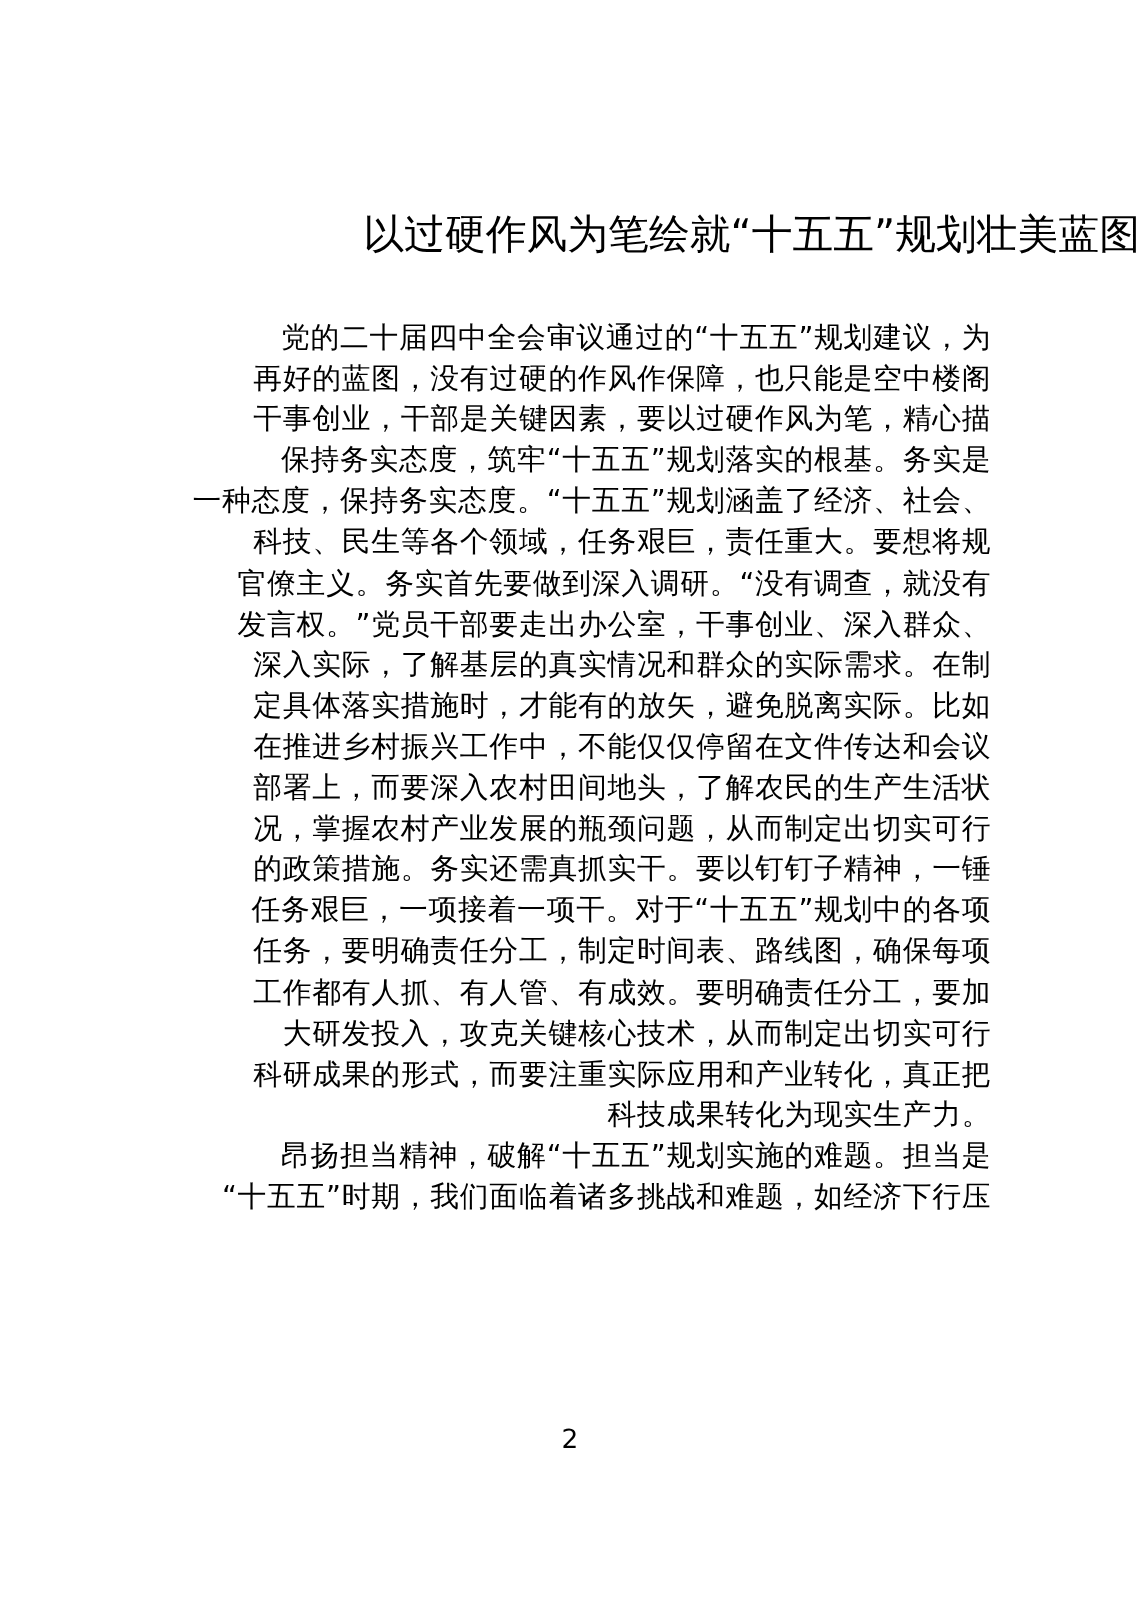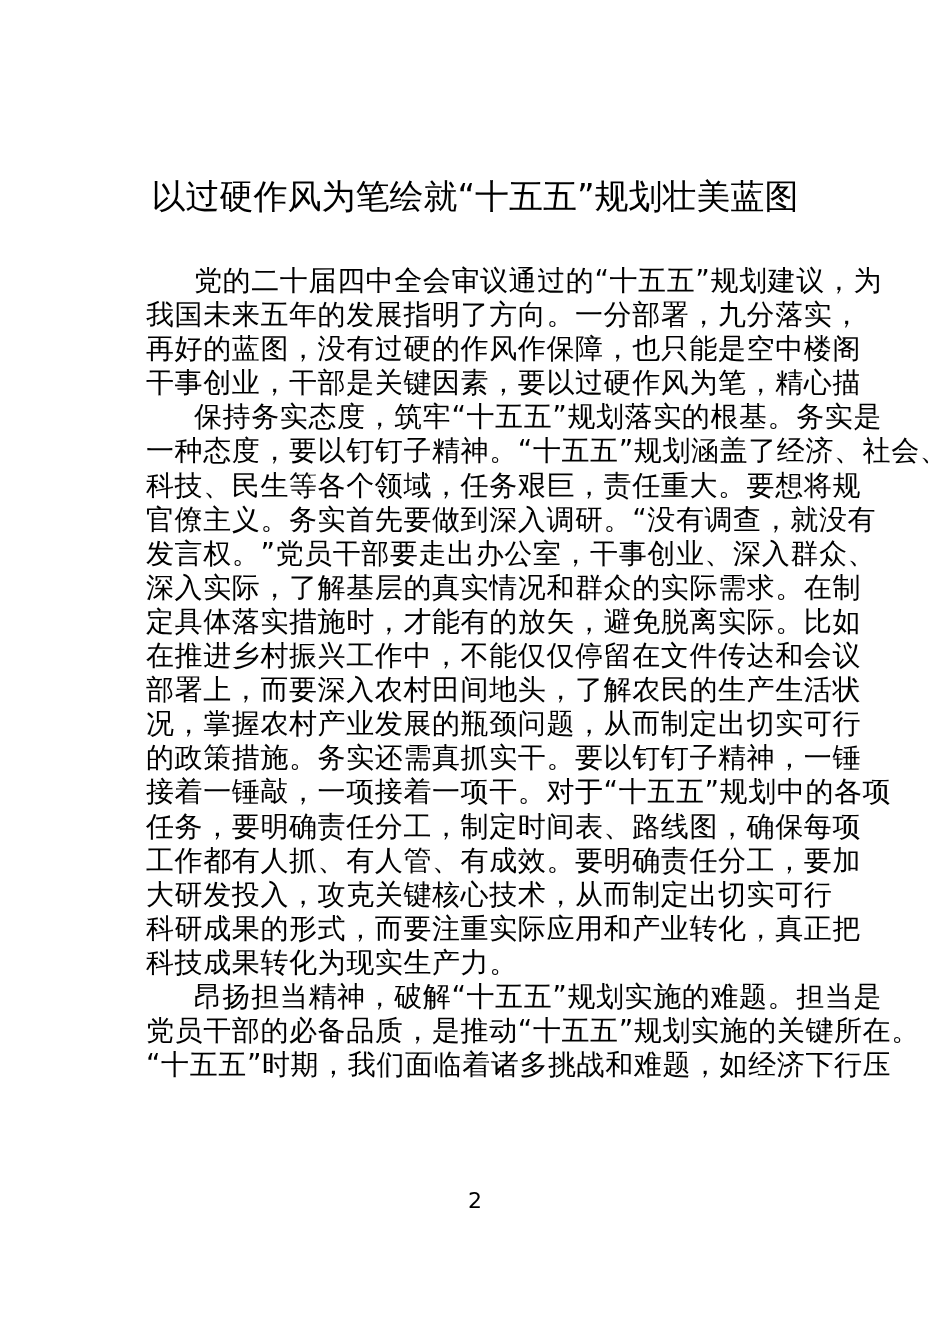--- a/index.html
+++ b/index.html
@@ -1,51 +1,49 @@
 <!DOCTYPE html>
 <html><head>
 <meta charset="utf-8">
 <style>
   html, body { margin: 0; padding: 0; background: #ffffff; }
   body { width: 950px; height: 1344px; position: relative; overflow: hidden;
          font-family: "DejaVu Sans", sans-serif; color: #000; }
-  .title { position: absolute; left: 0; width: 950px; top: 170px; text-align: center;
+  .title { position: absolute; left: 0; width: 950px; top: 170px; text-align: right;
            font-size: 34px; line-height: 52px; letter-spacing: 0px; }
   .body-text { position: absolute; left: 146px; width: 680px; top: 264px; }
-  .line { display: block; height: 34.1px; line-height: 34.1px; font-size: 28px;
-          white-space: nowrap; letter-spacing: 0.6px; }
+  .line { display: block; height: 34.1px; line-height: 34.1px; font-size: 24px;
+          white-space: nowrap; letter-spacing: 0.6px; text-align: right; }
   .indent { padding-left: 48px; }
   .page-num { position: absolute; left: 0; width: 950px; top: 1186px; text-align: center;
               font-size: 22px; line-height: 30px; }
 </style>
 </head>
 <body>
 
 <div class="title">以过硬作风为笔绘就“十五五”规划壮美蓝图</div>
 
 <div class="body-text">
   <span class="line indent">党的二十届四中全会审议通过的“十五五”规划建议，为</span>
-  <span class="line">我国未来五年的发展指明了方向。一分部署，九分落实，</span>
   <span class="line">再好的蓝图，没有过硬的作风作保障，也只能是空中楼阁</span>
   <span class="line">干事创业，干部是关键因素，要以过硬作风为笔，精心描</span>
   <span class="line indent">保持务实态度，筑牢“十五五”规划落实的根基。务实是</span>
-  <span class="line">一种态度，要以钉钉子精神。“十五五”规划涵盖了经济、社会、</span>
+  <span class="line">一种态度，保持务实态度。“十五五”规划涵盖了经济、社会、</span>
   <span class="line">科技、民生等各个领域，任务艰巨，责任重大。要想将规</span>
   <span class="line">官僚主义。务实首先要做到深入调研。“没有调查，就没有</span>
   <span class="line">发言权。”党员干部要走出办公室，干事创业、深入群众、</span>
   <span class="line">深入实际，了解基层的真实情况和群众的实际需求。在制</span>
   <span class="line">定具体落实措施时，才能有的放矢，避免脱离实际。比如</span>
   <span class="line">在推进乡村振兴工作中，不能仅仅停留在文件传达和会议</span>
   <span class="line">部署上，而要深入农村田间地头，了解农民的生产生活状</span>
   <span class="line">况，掌握农村产业发展的瓶颈问题，从而制定出切实可行</span>
   <span class="line">的政策措施。务实还需真抓实干。要以钉钉子精神，一锤</span>
-  <span class="line">接着一锤敲，一项接着一项干。对于“十五五”规划中的各项</span>
+  <span class="line">任务艰巨，一项接着一项干。对于“十五五”规划中的各项</span>
   <span class="line">任务，要明确责任分工，制定时间表、路线图，确保每项</span>
   <span class="line">工作都有人抓、有人管、有成效。要明确责任分工，要加</span>
   <span class="line">大研发投入，攻克关键核心技术，从而制定出切实可行</span>
   <span class="line">科研成果的形式，而要注重实际应用和产业转化，真正把</span>
   <span class="line">科技成果转化为现实生产力。</span>
   <span class="line indent">昂扬担当精神，破解“十五五”规划实施的难题。担当是</span>
-  <span class="line">党员干部的必备品质，是推动“十五五”规划实施的关键所在。</span>
   <span class="line">“十五五”时期，我们面临着诸多挑战和难题，如经济下行压</span>
 </div>
 
 <div class="page-num">2</div>
 
 </body></html>

